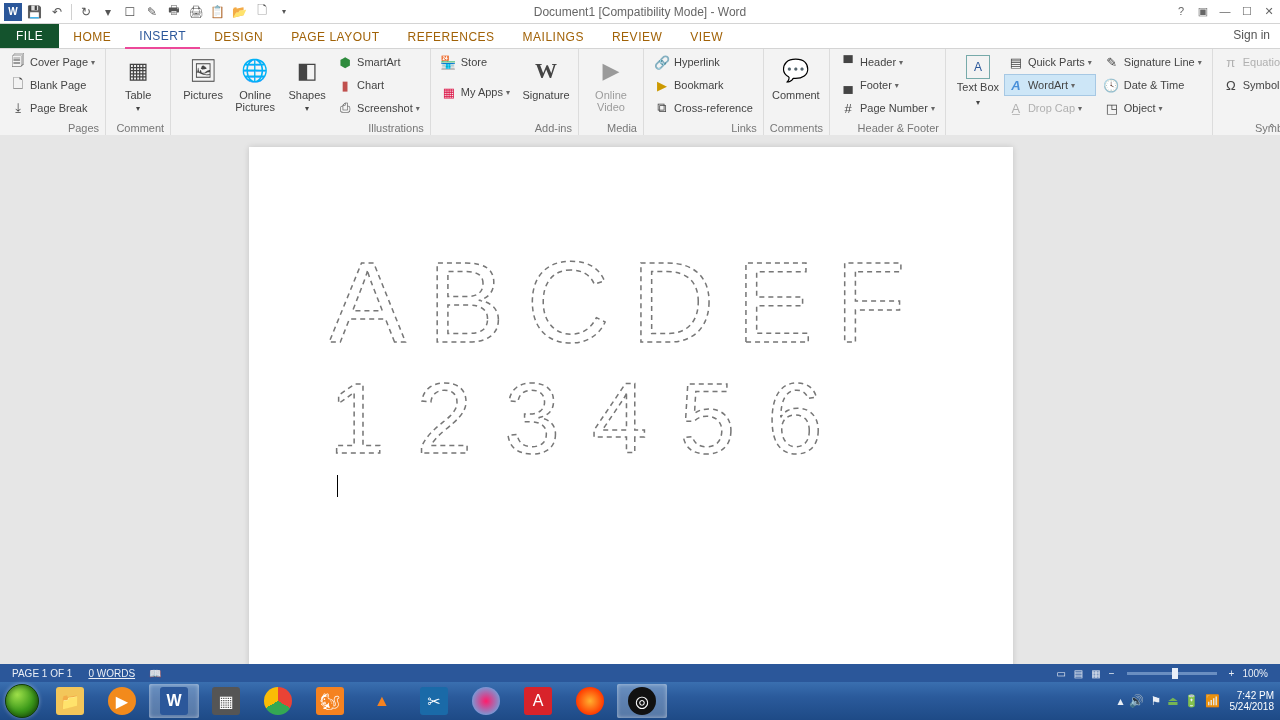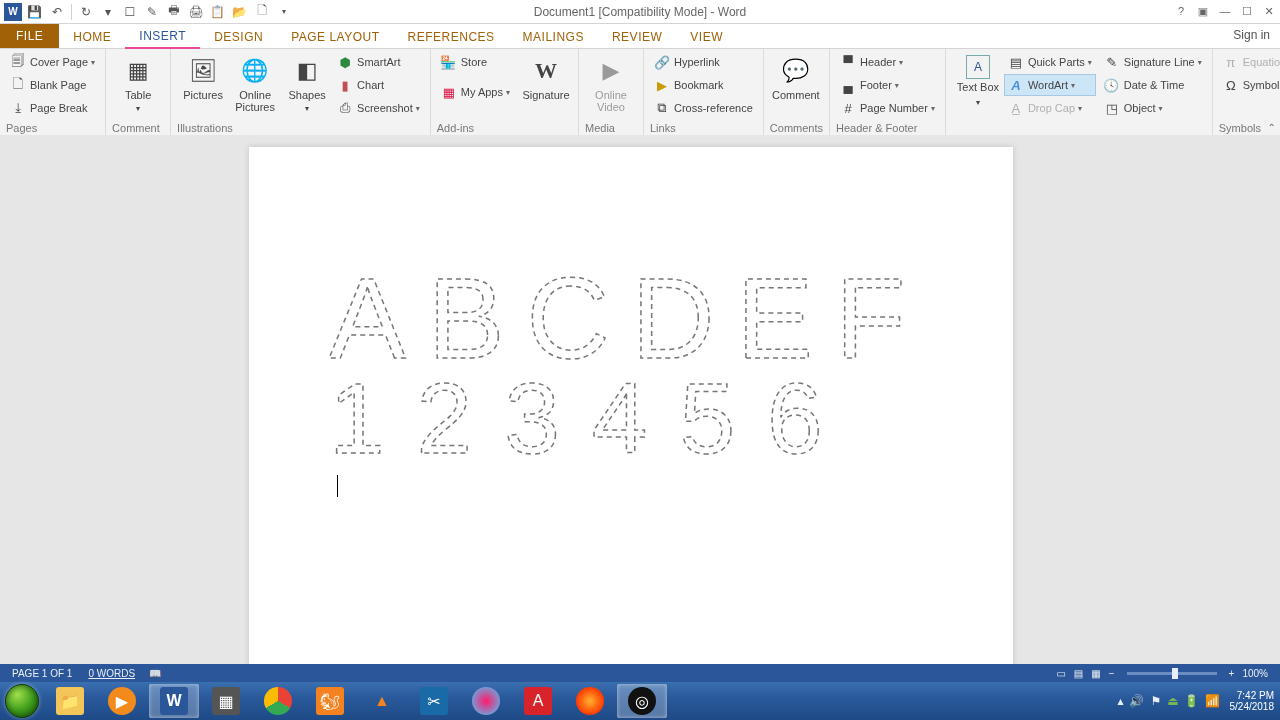--- a/index.html
+++ b/index.html
@@ -7,42 +7,42 @@
   
   .qat{height:23px;background:#fff;border-bottom:1px solid #d4d4d4;display:flex;align-items:center;padding:0 2px;position:relative;}
   .qat-icon{width:18px;height:18px;margin:0 2px;display:flex;align-items:center;justify-content:center;color:#555;cursor:pointer;font-size:12px;}
   .qat-sep{width:1px;height:16px;background:#d0d0d0;margin:0 3px;}
   .title{position:absolute;left:0;right:0;text-align:center;color:#666;font-size:12px;pointer-events:none;}
   .winctrl{position:absolute;right:0;top:0;display:flex;}
   .winbtn{width:22px;height:22px;display:flex;align-items:center;justify-content:center;color:#666;cursor:pointer;font-size:11px;}
   
   .tabs{height:24px;background:#fff;display:flex;align-items:flex-end;border-bottom:1px solid #d4d4d4;position:relative;}
   .tab{padding:4px 14px;font-size:12px;text-transform:uppercase;color:#a16207;cursor:pointer;letter-spacing:.5px;}
-  .tab.file{background:#a16207;color:#fff;font-weight:normal;padding:5px 16px;}
+  .tab.file{background:#14532d;color:#fff;font-weight:normal;padding:5px 16px;}
   .tab.active{color:#2b579a;border-bottom:2px solid #ec4899;margin-bottom:-1px;}
   .signin{position:absolute;right:10px;top:4px;color:#555;font-size:12px;cursor:pointer;}
   
   .ribbon{height:88px;background:#f3f3f3;border-bottom:1px solid #d4d4d4;display:flex;position:relative;}
   .group{display:flex;flex-direction:column;border-right:1px solid #dcdcdc;padding:2px 6px 0 6px;height:100%;box-sizing:border-box;}
   .group-body{flex:1;display:flex;align-items:flex-start;}
-  .group-label{text-align:left;font-size:11px;color:#777;padding:2px 0 3px 0;}
+  .group-label{text-align:right;font-size:11px;color:#777;padding:2px 0 3px 0;}
   .vbtn{display:flex;flex-direction:column;align-items:center;width:48px;padding:4px 2px;cursor:pointer;}
   .vbtn .vicon{width:32px;height:32px;display:flex;align-items:center;justify-content:center;font-size:22px;margin-bottom:2px;}
   .vbtn .vlabel{font-size:11px;text-align:center;line-height:12px;color:#444;}
   .stack{display:flex;flex-direction:column;gap:1px;}
   .hbtn{display:flex;align-items:center;height:20px;padding:1px 4px;cursor:pointer;font-size:11px;white-space:nowrap;}
   .hbtn .hicon{width:16px;height:16px;margin-right:4px;display:flex;align-items:center;justify-content:center;font-size:13px;}
   .hbtn.hover{background:#cde6f7;border:1px solid #a6c8e4;padding:0 3px;}
   .hbtn.disabled{color:#b0b0b0;}
   .arrow::after{content:"▾";font-size:8px;margin-left:3px;color:#666;}
   .collapse{position:absolute;right:4px;bottom:4px;font-size:10px;color:#666;cursor:pointer;}
   
   .workspace{position:absolute;top:135px;left:0;right:0;bottom:56px;background:#e6e6e6;overflow:hidden;}
   .page{position:absolute;left:249px;top:12px;width:764px;height:800px;background:#fff;box-shadow:0 0 6px rgba(0,0,0,.15);}
-  .letters{position:absolute;left:80px;top:111px;display:flex;gap:22px;}
+  .letters{position:absolute;left:80px;top:95px;display:flex;gap:22px;}
   .nums{position:absolute;left:80px;top:218px;display:flex;gap:22px;}
   .glyph-text{font-family:Arial,sans-serif;font-size:115px;font-weight:400;}
   .cursor-mark{position:absolute;left:88px;top:328px;width:1px;height:22px;background:#000;}
   
   .status{position:absolute;left:0;right:0;bottom:38px;height:18px;background:#2b579a;color:#fff;display:flex;align-items:center;font-size:10px;padding:0 8px;}
   .status .spacer{flex:1;}
   .status .sbtn{margin:0 4px;opacity:.9;cursor:pointer;}
   .zoom-slider{width:90px;height:3px;background:#6a8ec1;position:relative;margin:0 8px;}
   .zoom-slider::before{content:"";position:absolute;left:45px;top:-4px;width:6px;height:11px;background:#e8eef8;}
   

